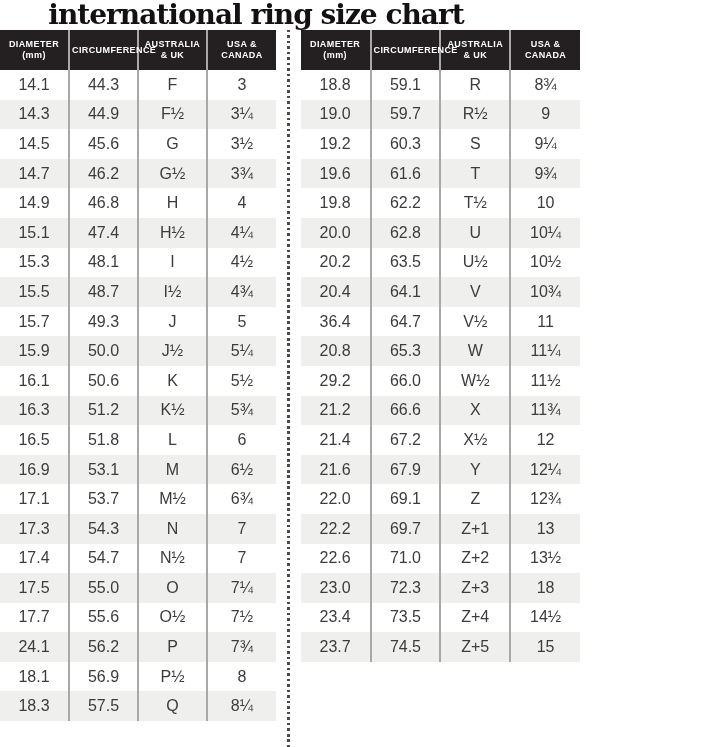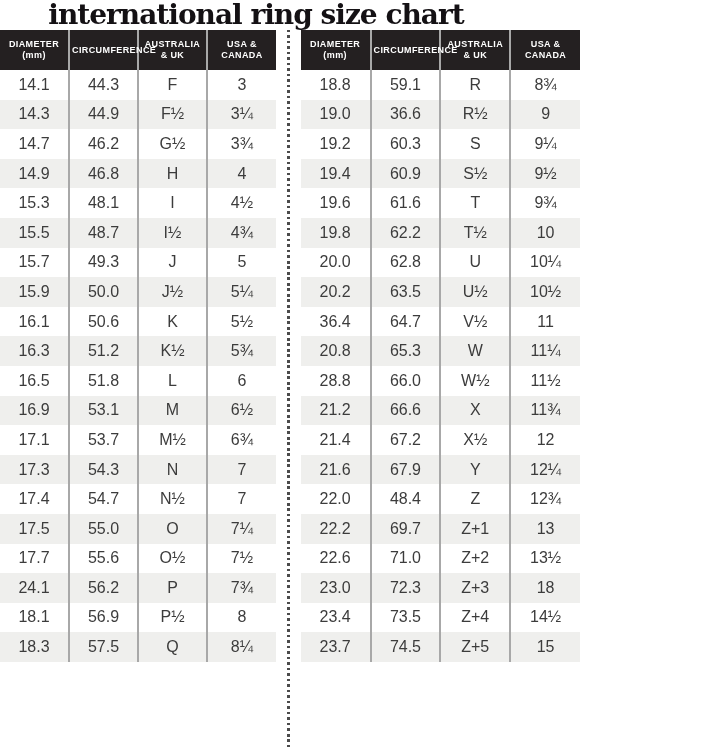--- a/index.html
+++ b/index.html
@@ -119,30 +119,42 @@
             <td>F</td>
             <td>3</td>
           </tr>
           <tr>
             <td>14.3</td>
             <td>44.9</td>
             <td>F½</td>
             <td>3¼</td>
           </tr>
           <tr>
+            <td>14.5</td>
+            <td>45.6</td>
+            <td>G</td>
+            <td>3½</td>
+          </tr>
+          <tr>
             <td>14.7</td>
             <td>46.2</td>
             <td>G½</td>
             <td>3¾</td>
           </tr>
           <tr>
             <td>14.9</td>
             <td>46.8</td>
             <td>H</td>
             <td>4</td>
+          </tr>
+          <tr>
+            <td>15.1</td>
+            <td>47.4</td>
+            <td>H½</td>
+            <td>4¼</td>
           </tr>
           <tr>
             <td>15.3</td>
             <td>48.1</td>
             <td>I</td>
             <td>4½</td>
           </tr>
           <tr>
             <td>15.5</td>
             <td>48.7</td>
@@ -254,37 +266,31 @@
       </thead>
       <tbody>
           <tr>
             <td>18.8</td>
             <td>59.1</td>
             <td>R</td>
             <td>8¾</td>
           </tr>
           <tr>
             <td>19.0</td>
-            <td>36.6</td>
+            <td>59.7</td>
             <td>R½</td>
             <td>9</td>
           </tr>
           <tr>
             <td>19.2</td>
             <td>60.3</td>
             <td>S</td>
             <td>9¼</td>
           </tr>
           <tr>
-            <td>19.4</td>
-            <td>60.9</td>
-            <td>S½</td>
-            <td>9½</td>
-          </tr>
-          <tr>
             <td>19.6</td>
             <td>61.6</td>
             <td>T</td>
             <td>9¾</td>
           </tr>
           <tr>
             <td>19.8</td>
             <td>62.2</td>
             <td>T½</td>
             <td>10</td>
@@ -295,33 +301,39 @@
             <td>U</td>
             <td>10¼</td>
           </tr>
           <tr>
             <td>20.2</td>
             <td>63.5</td>
             <td>U½</td>
             <td>10½</td>
           </tr>
           <tr>
+            <td>20.4</td>
+            <td>64.1</td>
+            <td>V</td>
+            <td>10¾</td>
+          </tr>
+          <tr>
             <td>36.4</td>
             <td>64.7</td>
             <td>V½</td>
             <td>11</td>
           </tr>
           <tr>
             <td>20.8</td>
             <td>65.3</td>
             <td>W</td>
             <td>11¼</td>
           </tr>
           <tr>
-            <td>28.8</td>
+            <td>29.2</td>
             <td>66.0</td>
             <td>W½</td>
             <td>11½</td>
           </tr>
           <tr>
             <td>21.2</td>
             <td>66.6</td>
             <td>X</td>
             <td>11¾</td>
           </tr>
@@ -332,21 +344,21 @@
             <td>12</td>
           </tr>
           <tr>
             <td>21.6</td>
             <td>67.9</td>
             <td>Y</td>
             <td>12¼</td>
           </tr>
           <tr>
             <td>22.0</td>
-            <td>48.4</td>
+            <td>69.1</td>
             <td>Z</td>
             <td>12¾</td>
           </tr>
           <tr>
             <td>22.2</td>
             <td>69.7</td>
             <td>Z+1</td>
             <td>13</td>
           </tr>
           <tr>

